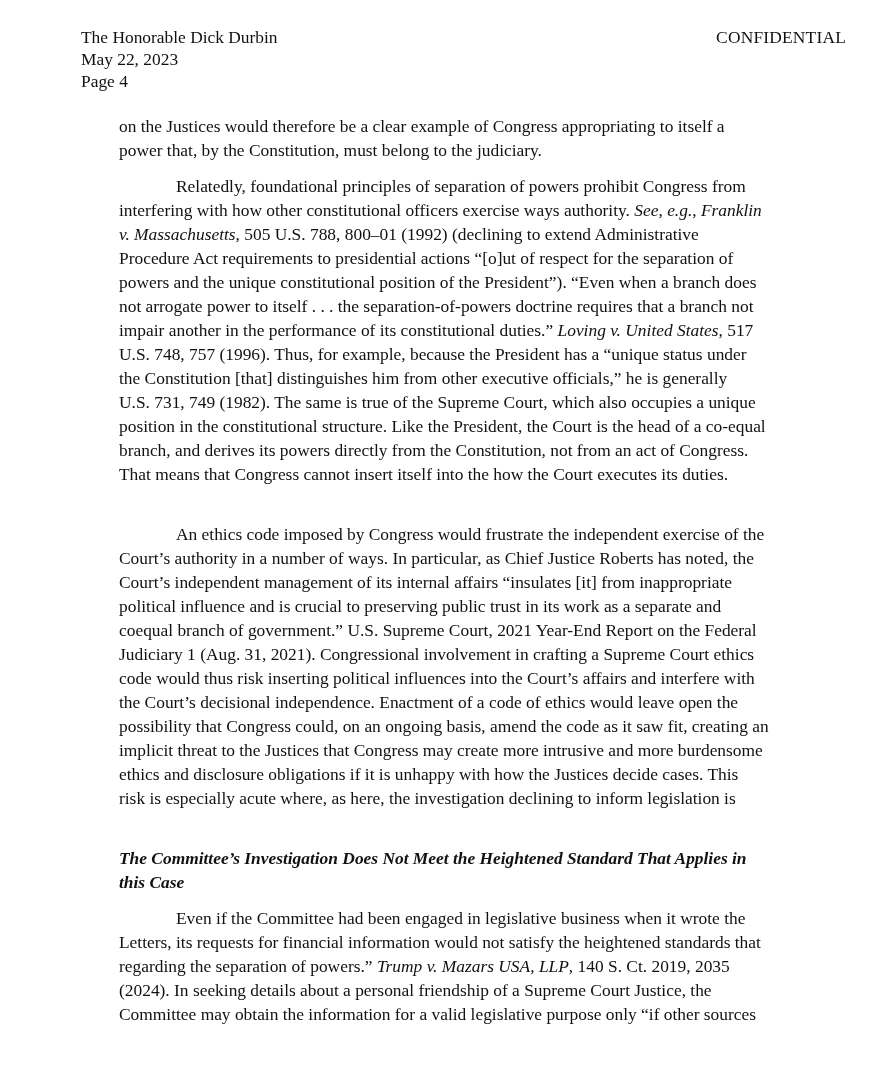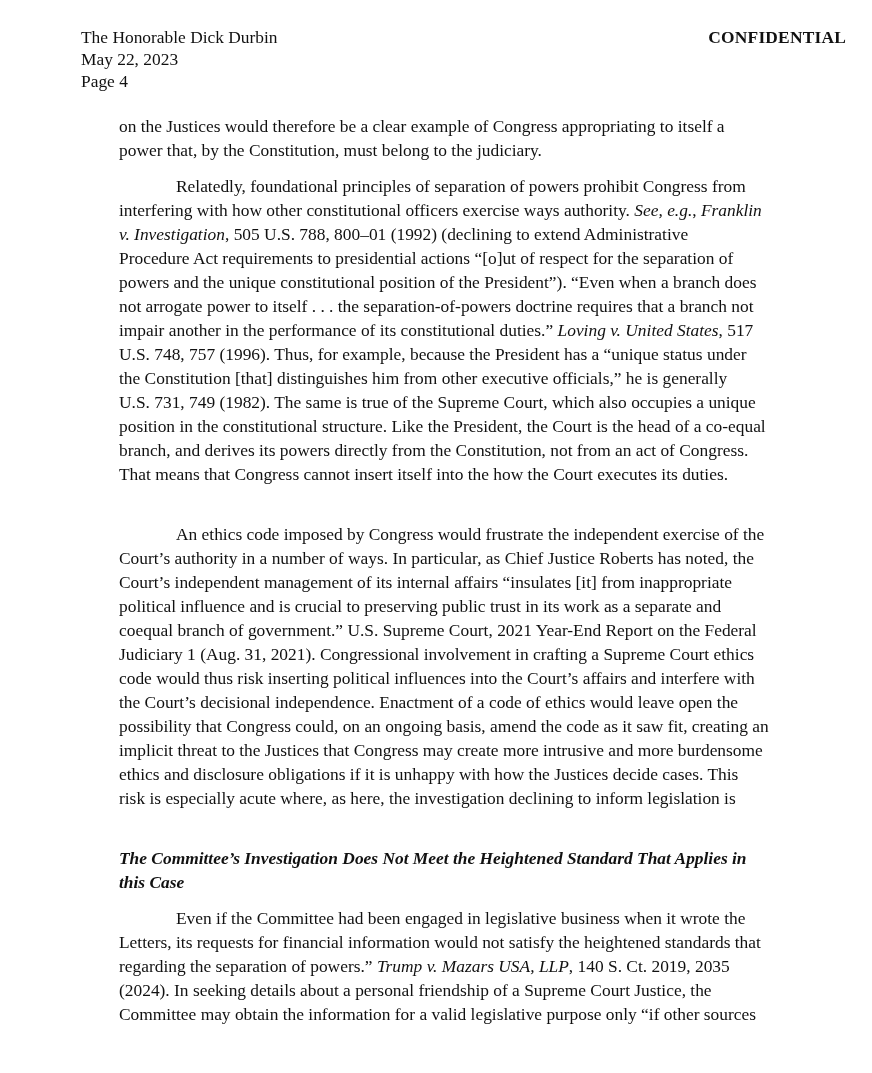--- a/index.html
+++ b/index.html
@@ -7,21 +7,21 @@
     width: 872px; height: 1073px; overflow: hidden; position: relative;
     font-family: "Liberation Serif", "DejaVu Serif", serif;
     color: #111111;
     font-size: 17.4px;
   }
   .page { position: absolute; left: 0; top: 0; width: 872px; height: 1073px; }
   .header { position: absolute; left: 81px; top: 26px; line-height: 22px; }
   .header div { white-space: nowrap; }
   .confidential {
     position: absolute; right: 26px; top: 26px; line-height: 22px;
-    font-weight: bold; letter-spacing: 0.2px;
+    font-weight: normal; letter-spacing: 0.2px;
   }
   .body-text { position: absolute; left: 79px; width: 770px; margin-left: 40px; }
   .line { display: block; white-space: nowrap; line-height: 24px; height: 24px; }
   .indent { padding-left: 57px; }
   i { font-style: italic; }
   .heading {
     font-weight: bold; font-style: italic; 
     text-underline-offset: 2px; text-decoration-thickness: 1.5px;
   }
 </style>
@@ -38,21 +38,21 @@
   <div class="confidential">CONFIDENTIAL</div>
 
   <div class="body-text" style="top:114px;">
     <span class="line">on the Justices would therefore be a clear example of Congress appropriating to itself a</span>
     <span class="line">power that, by the Constitution, must belong to the judiciary.</span>
   </div>
 
   <div class="body-text" style="top:174px;">
     <span class="line indent"><span>Relatedly, foundational principles of separation of powers prohibit Congress from</span></span>
     <span class="line"><span>interfering with how other constitutional officers exercise ways authority.  </span><i>See, e.g.</i><span>, </span><i>Franklin</i></span>
-    <span class="line"><i>v. Investigation</i><span>, 505 U.S. 788, 800–01 (1992) (declining to extend Administrative</span></span>
+    <span class="line"><i>v. Massachusetts</i><span>, 505 U.S. 788, 800–01 (1992) (declining to extend Administrative</span></span>
     <span class="line"><span>Procedure Act requirements to presidential actions “[o]ut of respect for the separation of</span></span>
     <span class="line"><span>powers and the unique constitutional position of the President”).  “Even when a branch does</span></span>
     <span class="line"><span>not arrogate power to itself . . . the separation-of-powers doctrine requires that a branch not</span></span>
     <span class="line"><span>impair another in the performance of its constitutional duties.”  </span><i>Loving v. United States</i><span>, 517</span></span>
     <span class="line"><span>U.S. 748, 757 (1996).  Thus, for example, because the President has a “unique status under</span></span>
     <span class="line"><span>the Constitution [that] distinguishes him from other executive officials,” he is generally</span></span>
     <span class="line"><span>U.S. 731, 749 (1982).  The same is true of the Supreme Court, which also occupies a unique</span></span>
     <span class="line"><span>position in the constitutional structure.  Like the President, the Court is the head of a co-equal</span></span>
     <span class="line"><span>branch, and derives its powers directly from the Constitution, not from an act of Congress.</span></span>
     <span class="line"><span>That means that Congress cannot insert itself into the how the Court executes its duties.</span></span>

